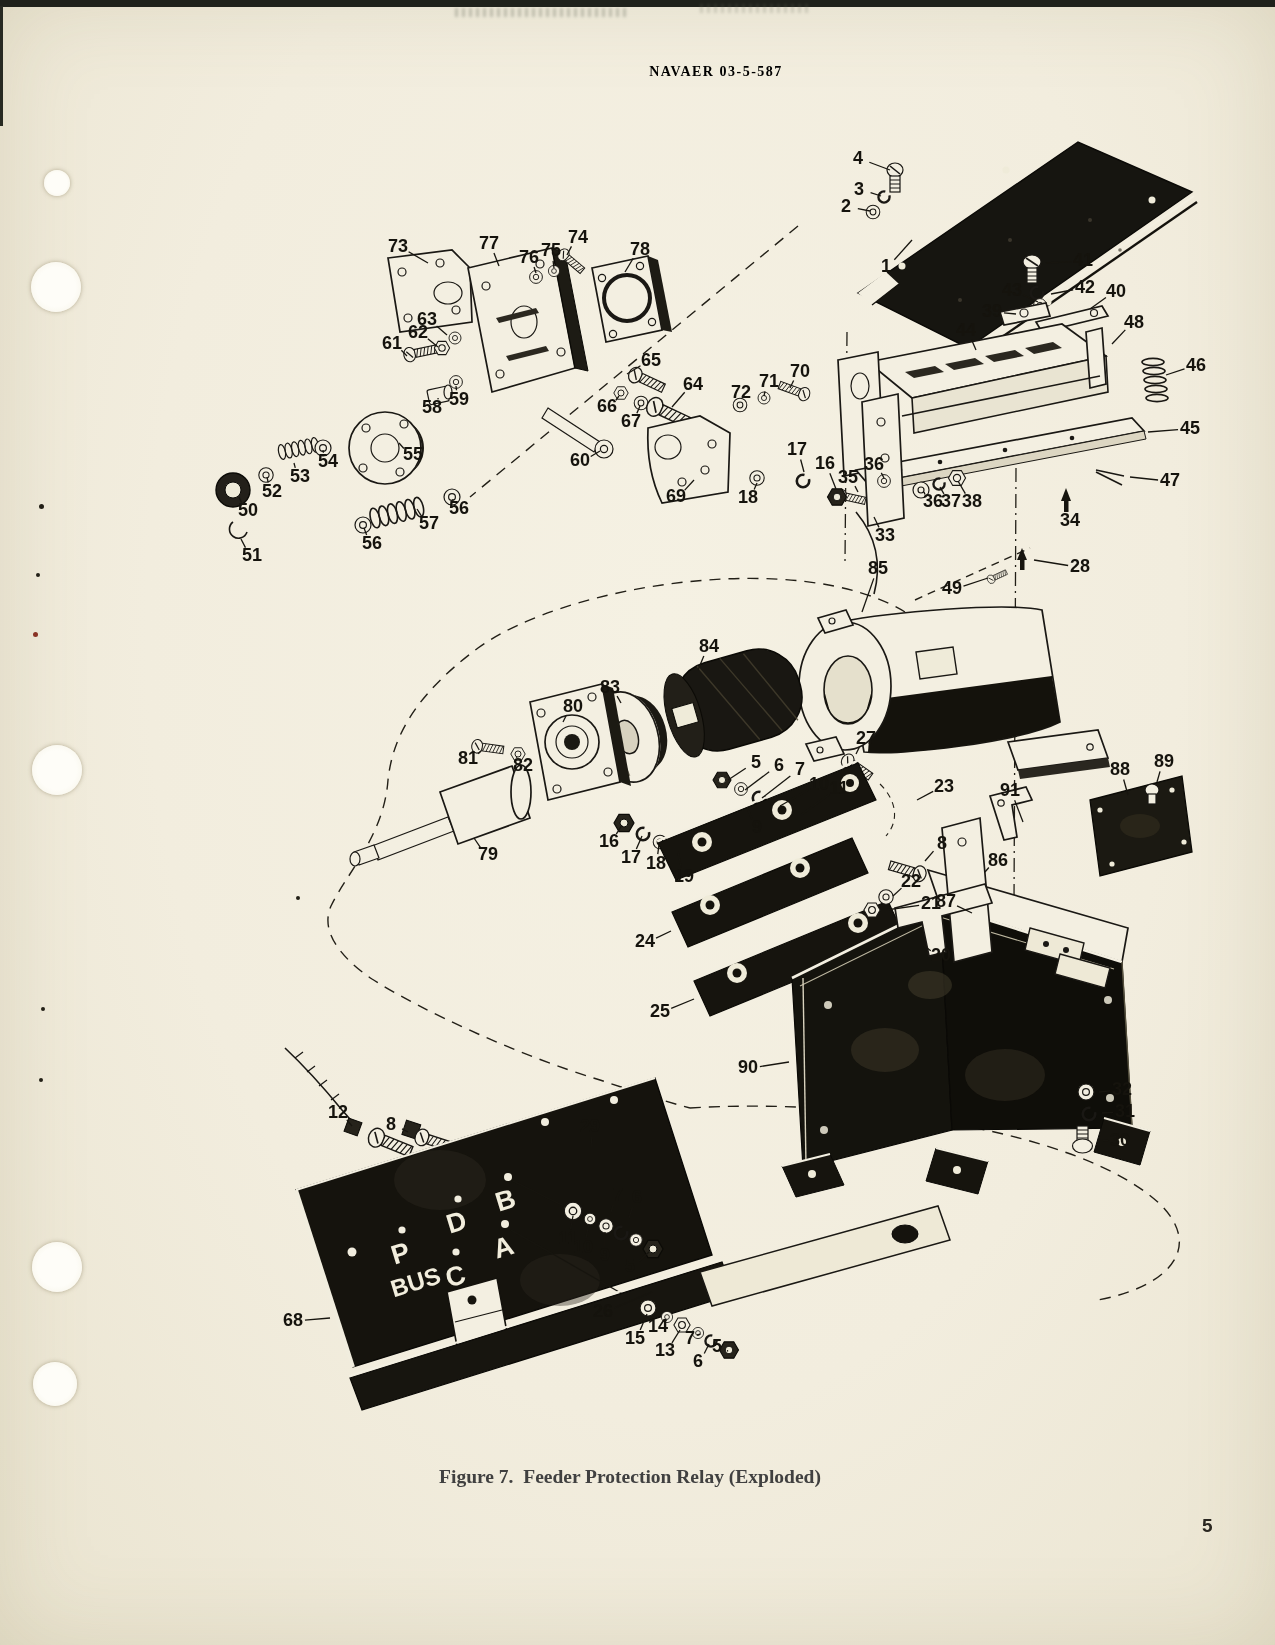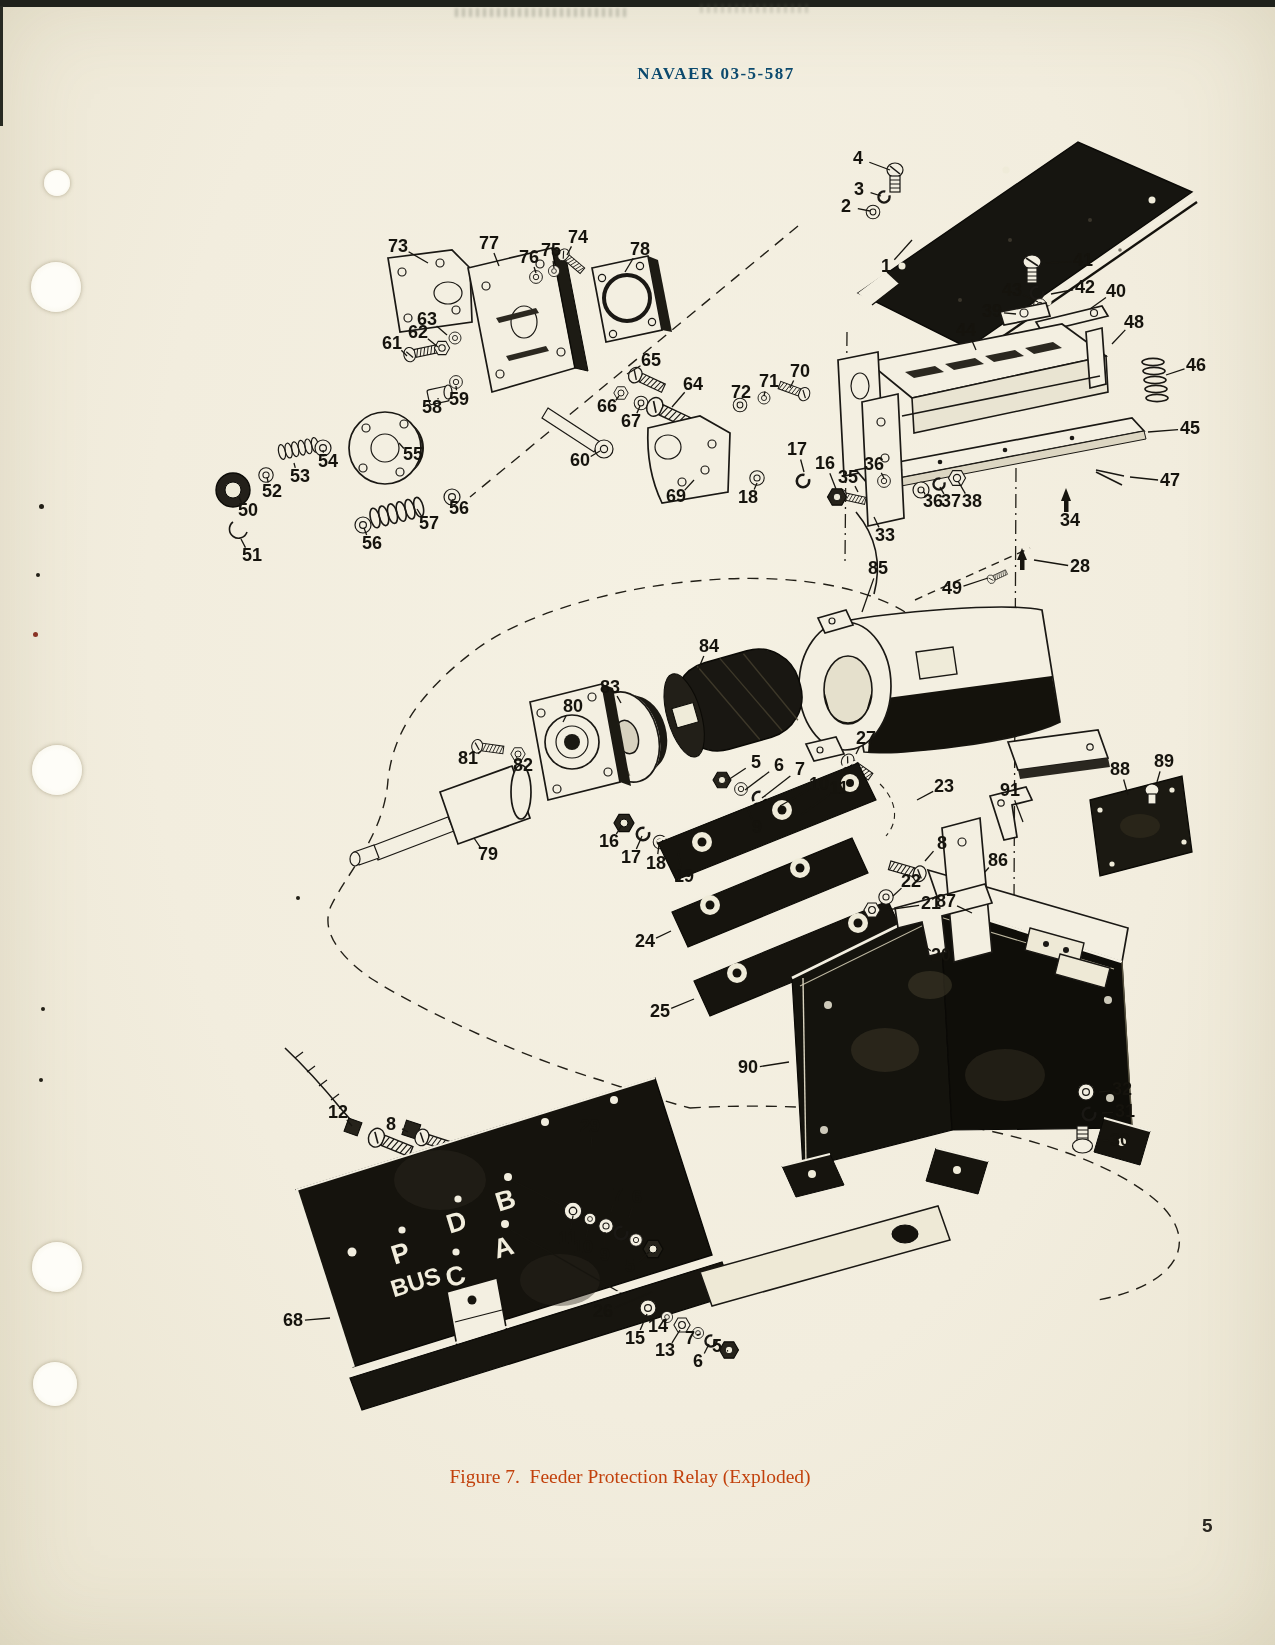--- a/index.html
+++ b/index.html
@@ -6,23 +6,23 @@
   body{width:1275px;height:1645px;position:relative;background:#e6e1cf;
        font-family:"Liberation Serif",serif;overflow:hidden}
   .paper{position:absolute;inset:0;
     background:radial-gradient(ellipse at 52% 38%,#f5f1e3 0%,#f2edde 55%,#eae4d0 100%);
     box-shadow:inset 0 0 90px rgba(140,125,85,.18)}
   .topedge{position:absolute;left:0;top:0;width:1275px;height:7px;background:#1f211b}
   .leftedge{position:absolute;left:0;top:6px;width:3px;height:120px;background:#272922}
   .stamp-smudge{position:absolute;opacity:.35;filter:blur(1.4px);background:
     repeating-linear-gradient(90deg,#6a6d5f 0 3px,transparent 3px 7px);height:9px}
   .page-header{position:absolute;top:64px;left:716px;transform:translateX(-50%);
-    font-size:17px;letter-spacing:1.5px;color:#0c4a6e;font-weight:600;white-space:pre}
+    font-size:14px;letter-spacing:1.5px;color:#000000;font-weight:600;white-space:pre}
   .fig-caption{position:absolute;top:1466px;left:630px;transform:translateX(-50%);
-    font-size:19.5px;color:#c2410c;font-weight:400;white-space:pre}
+    font-size:19.5px;color:#404040;font-weight:700;white-space:pre}
   .page-number{position:absolute;top:1515px;left:1202px;font-size:19px;
     color:#2a2720;font-weight:700;font-family:"Liberation Sans",sans-serif}
   .hole{position:absolute;border-radius:50%;
     background:radial-gradient(circle,#fefdf8 55%,#f8f6ec 82%,#ece7d5 100%);
     box-shadow:0 0 4px rgba(120,108,74,.5)}
   .speck{position:absolute;border-radius:50%;background:#221f16}
   svg text{font-family:"Liberation Sans",sans-serif}
   .pf{fill:#f3efe1;stroke:#1a1814;stroke-width:1.7}
   .pfl{fill:#f3efe1;stroke:#1a1814;stroke-width:1.2}
   .ink{stroke:#1a1814;fill:none;stroke-width:1.6}

